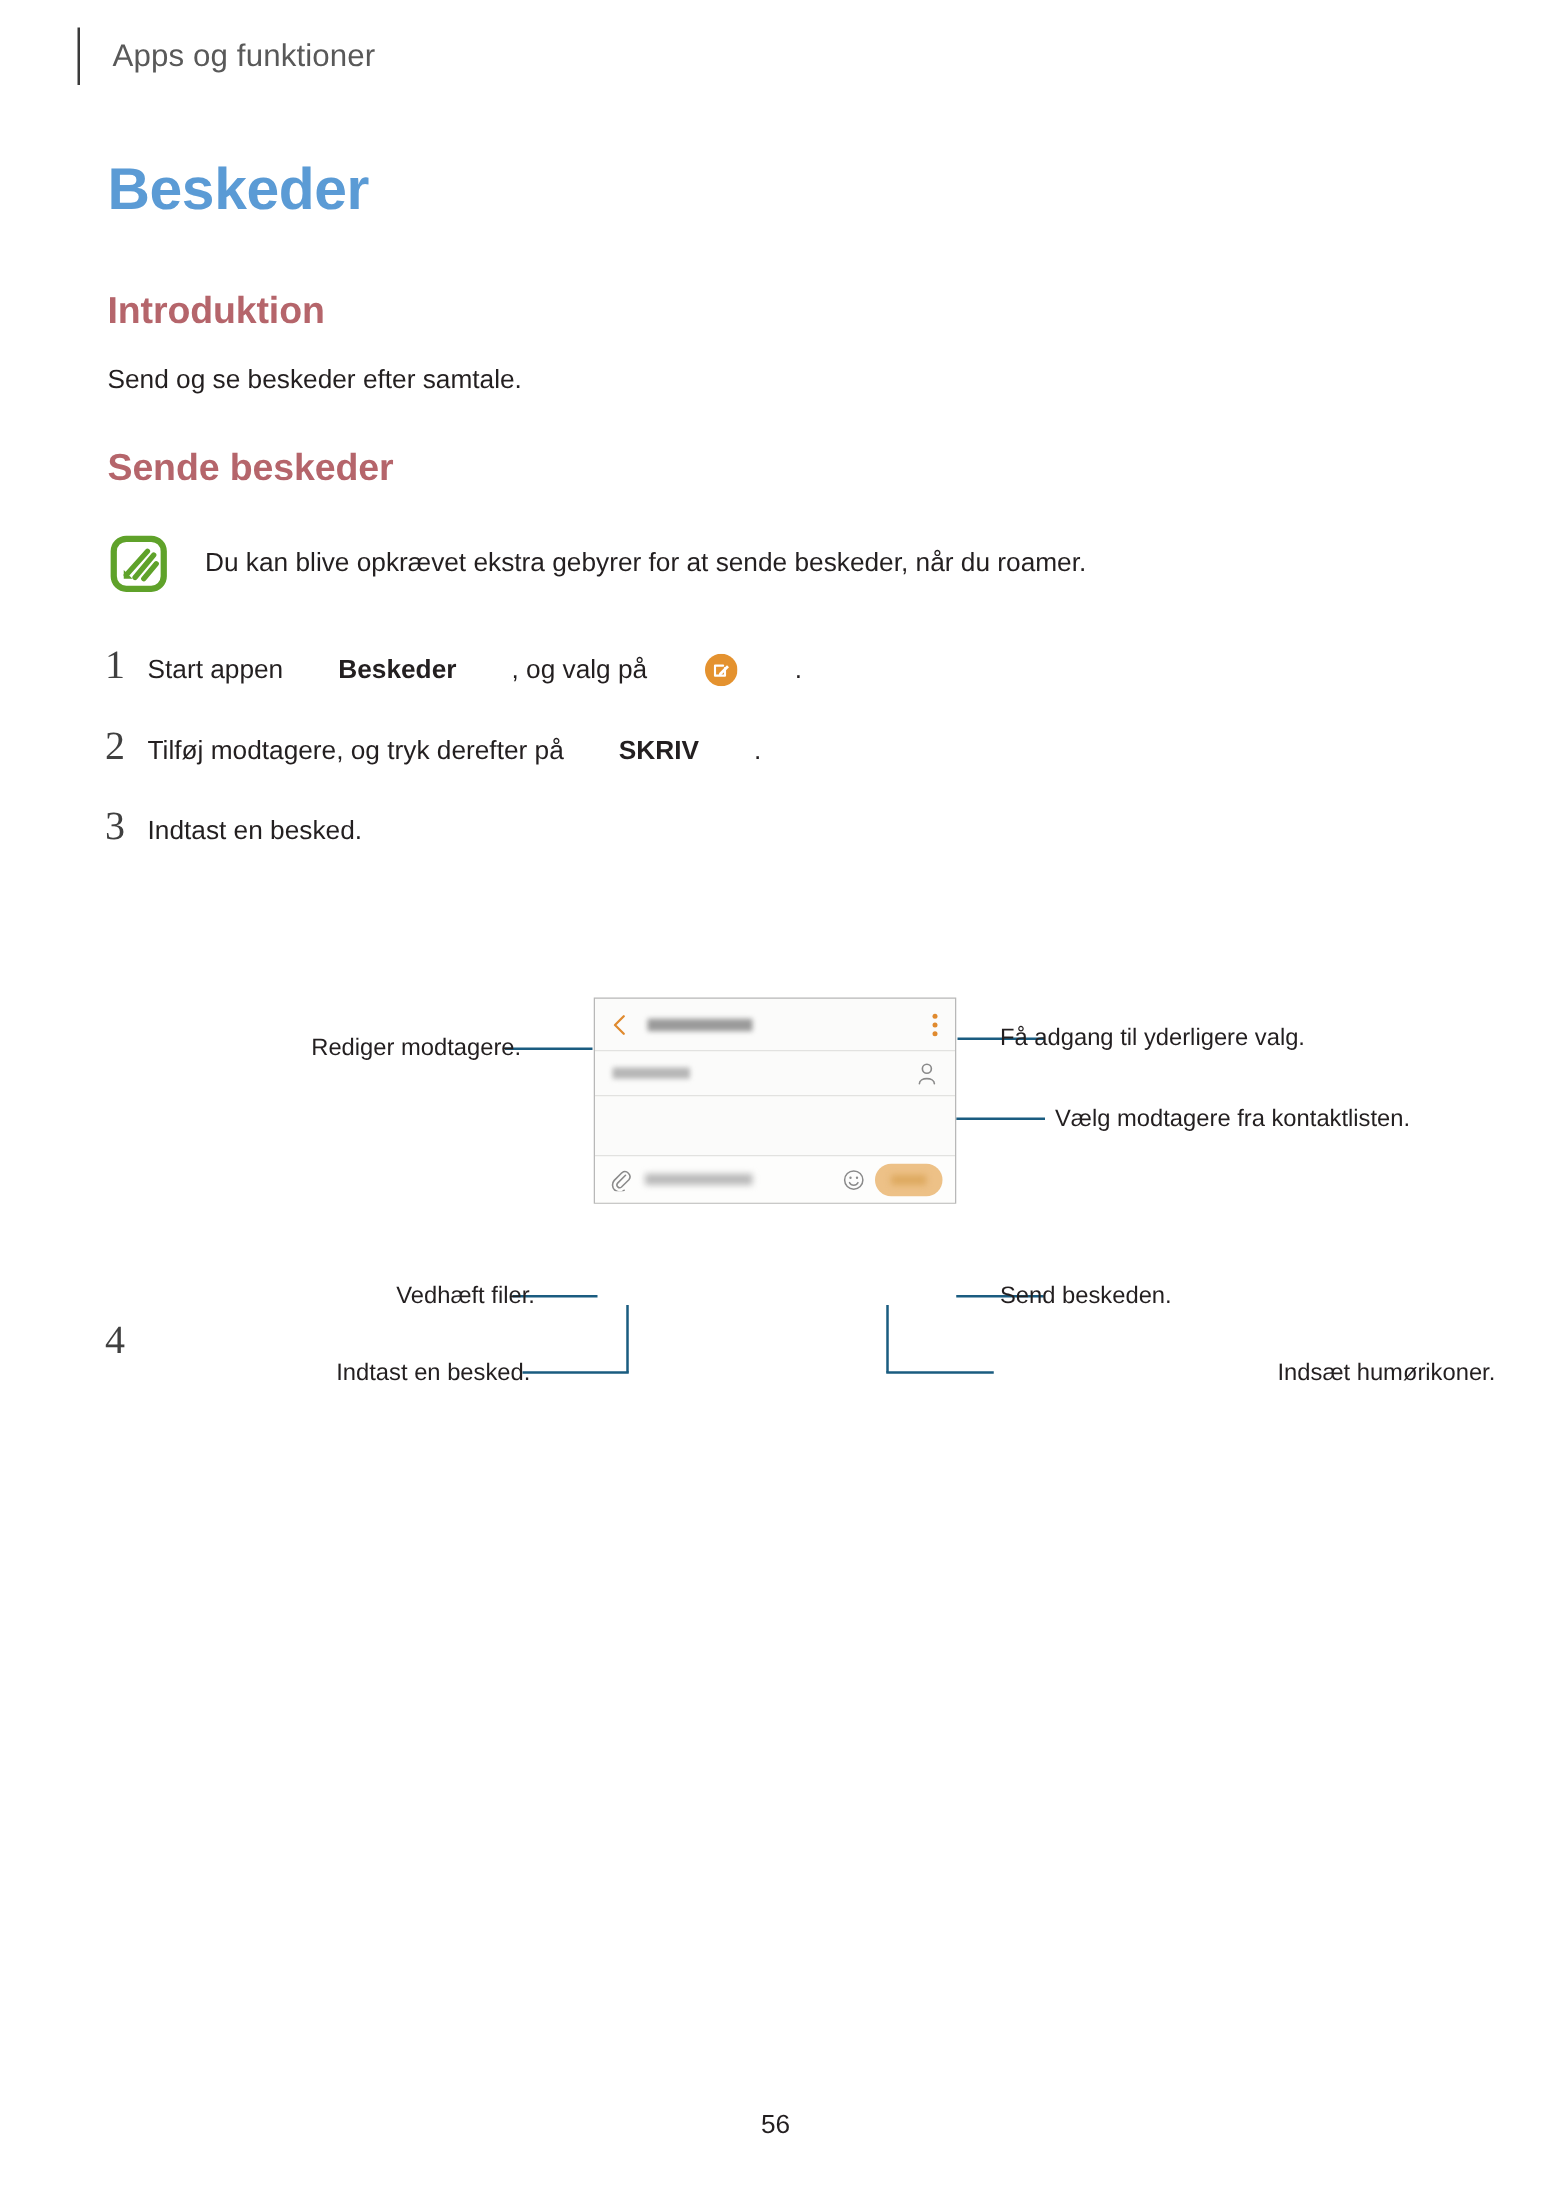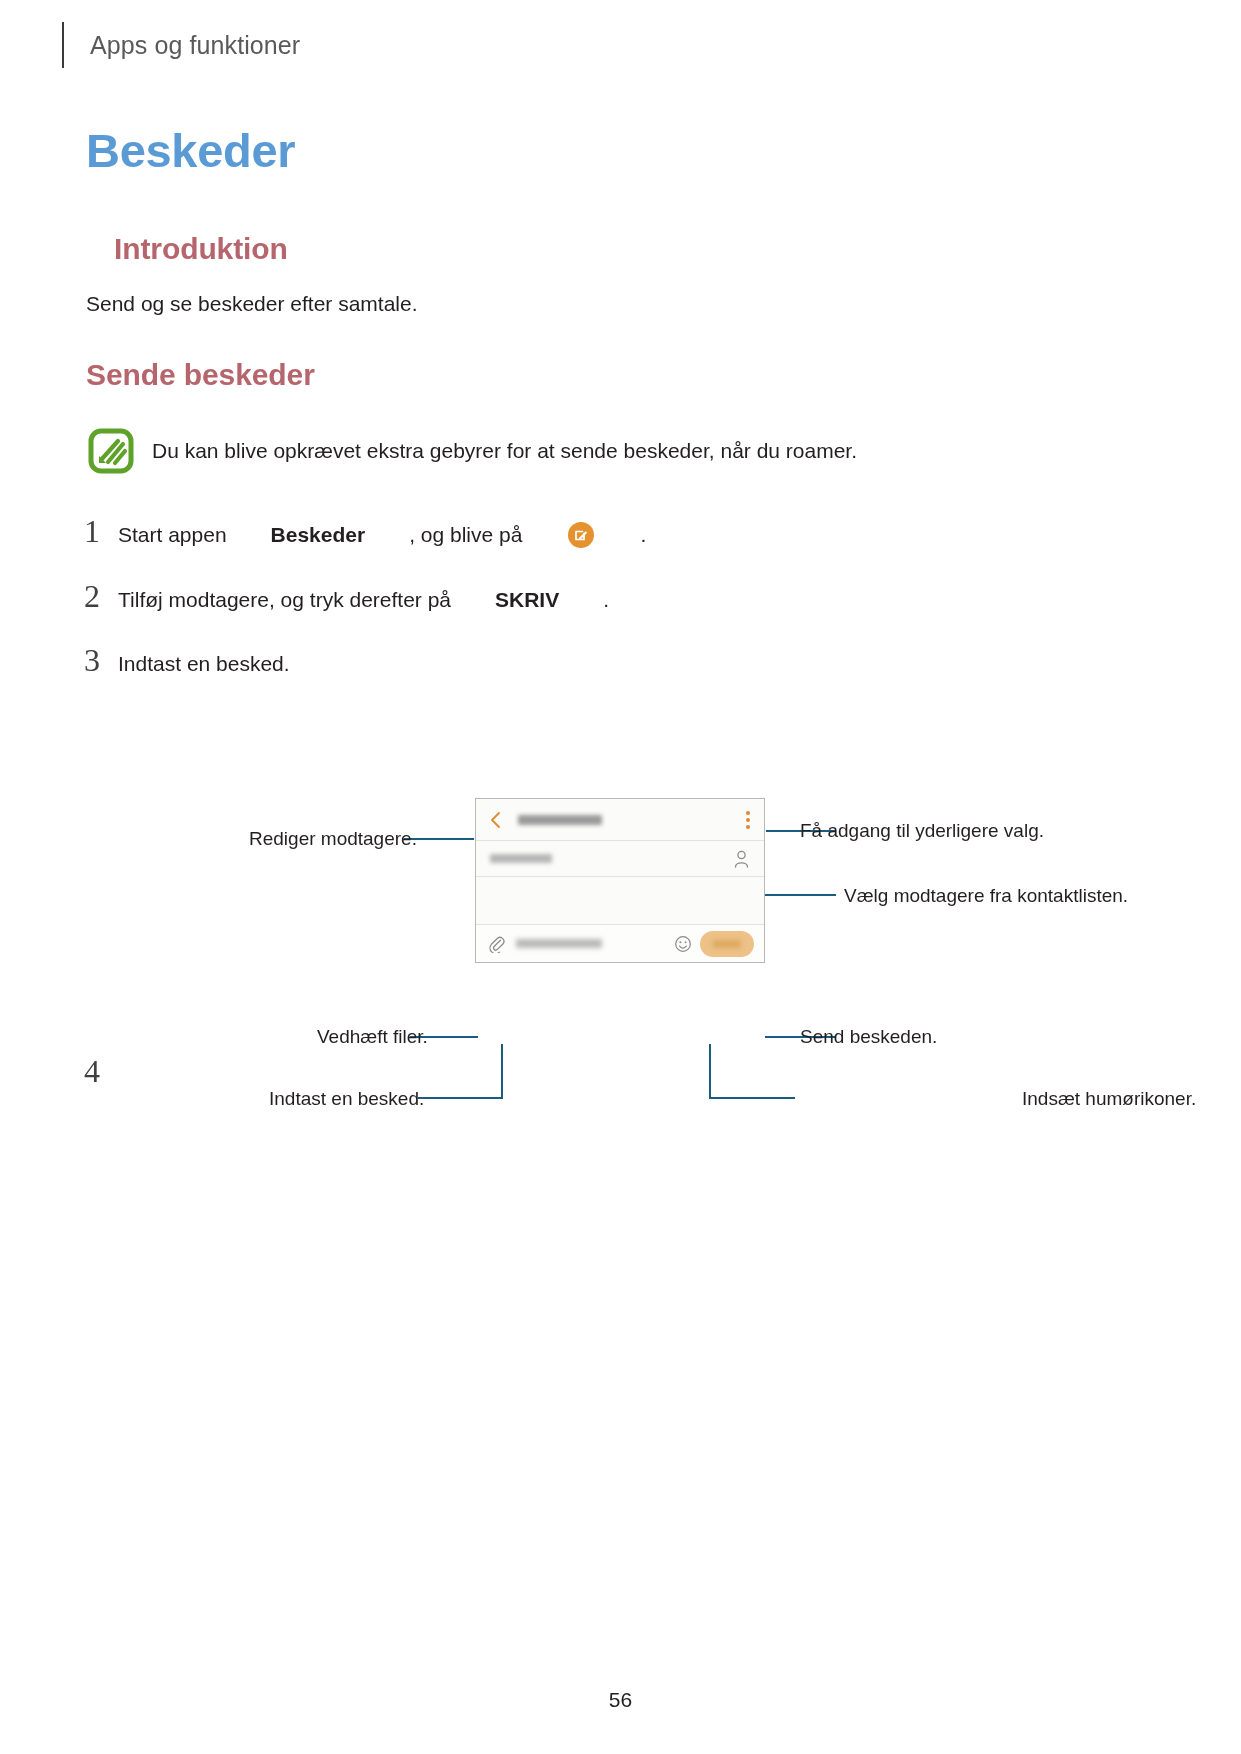--- a/index.html
+++ b/index.html
@@ -45,21 +45,21 @@
 
   
   .section-heading {
     position: absolute;
     left: 86px;
     font-size: 30px;
     font-weight: bold;
     color: #b5656b;
     letter-spacing: -0.1px;
   }
-  .sh-intro { top: 232px; margin-left: 28px; }
+  .sh-intro { top: 232px; }
   .sh-send  { top: 358px; }
 
   .body-text {
     position: absolute;
     left: 86px;
     font-size: 21px;
     color: #231f20;
     line-height: 1.5;
   }
   .bt-intro { top: 288px; }
@@ -69,21 +69,21 @@
     position: absolute;
     left: 88px; top: 428px;
     display: flex; align-items: flex-start;
   }
   .note-icon {
     width: 46px; height: 46px;
     flex: 0 0 46px;
     margin-top: 0px;
   }
   .note-text {
-    margin-left: 18px;
+    margin-left: 30px;
     font-size: 21px;
     color: #231f20;
     line-height: 1.45;
     padding-top: 8px;
     white-space: nowrap;
   }
 
   
   .step {
     position: absolute;
@@ -277,21 +277,21 @@
     </svg>
   </span>
   <span class="note-text">Du kan blive opkrævet ekstra gebyrer for at sende beskeder, når du roamer.</span>
 </div>
 
 <div class="step s1">
   <span class="step-num">1</span>
   <span class="step-text">
     <span>Start appen </span>
       <b>Beskeder</b>
-      <span>, og blive på </span>
+      <span>, og valg på </span>
     <span class="inline-icon">
       <svg viewBox="0 0 26 26" width="26" height="26">
         <circle cx="13" cy="13" r="13" fill="#e4922f"></circle>
         <path d="M8 9.5 h6.5 M8 9.5 v8 h8 v-6" fill="none" stroke="#ffffff" stroke-width="1.7" stroke-linecap="round" stroke-linejoin="round"></path>
         <path d="M11.4 15.4 L17.6 9.2 L19.2 10.8 L13 17 L10.9 17.5 Z" fill="#ffffff"></path>
       </svg>
     </span>
       <span>.</span>
   </span>
 </div>

